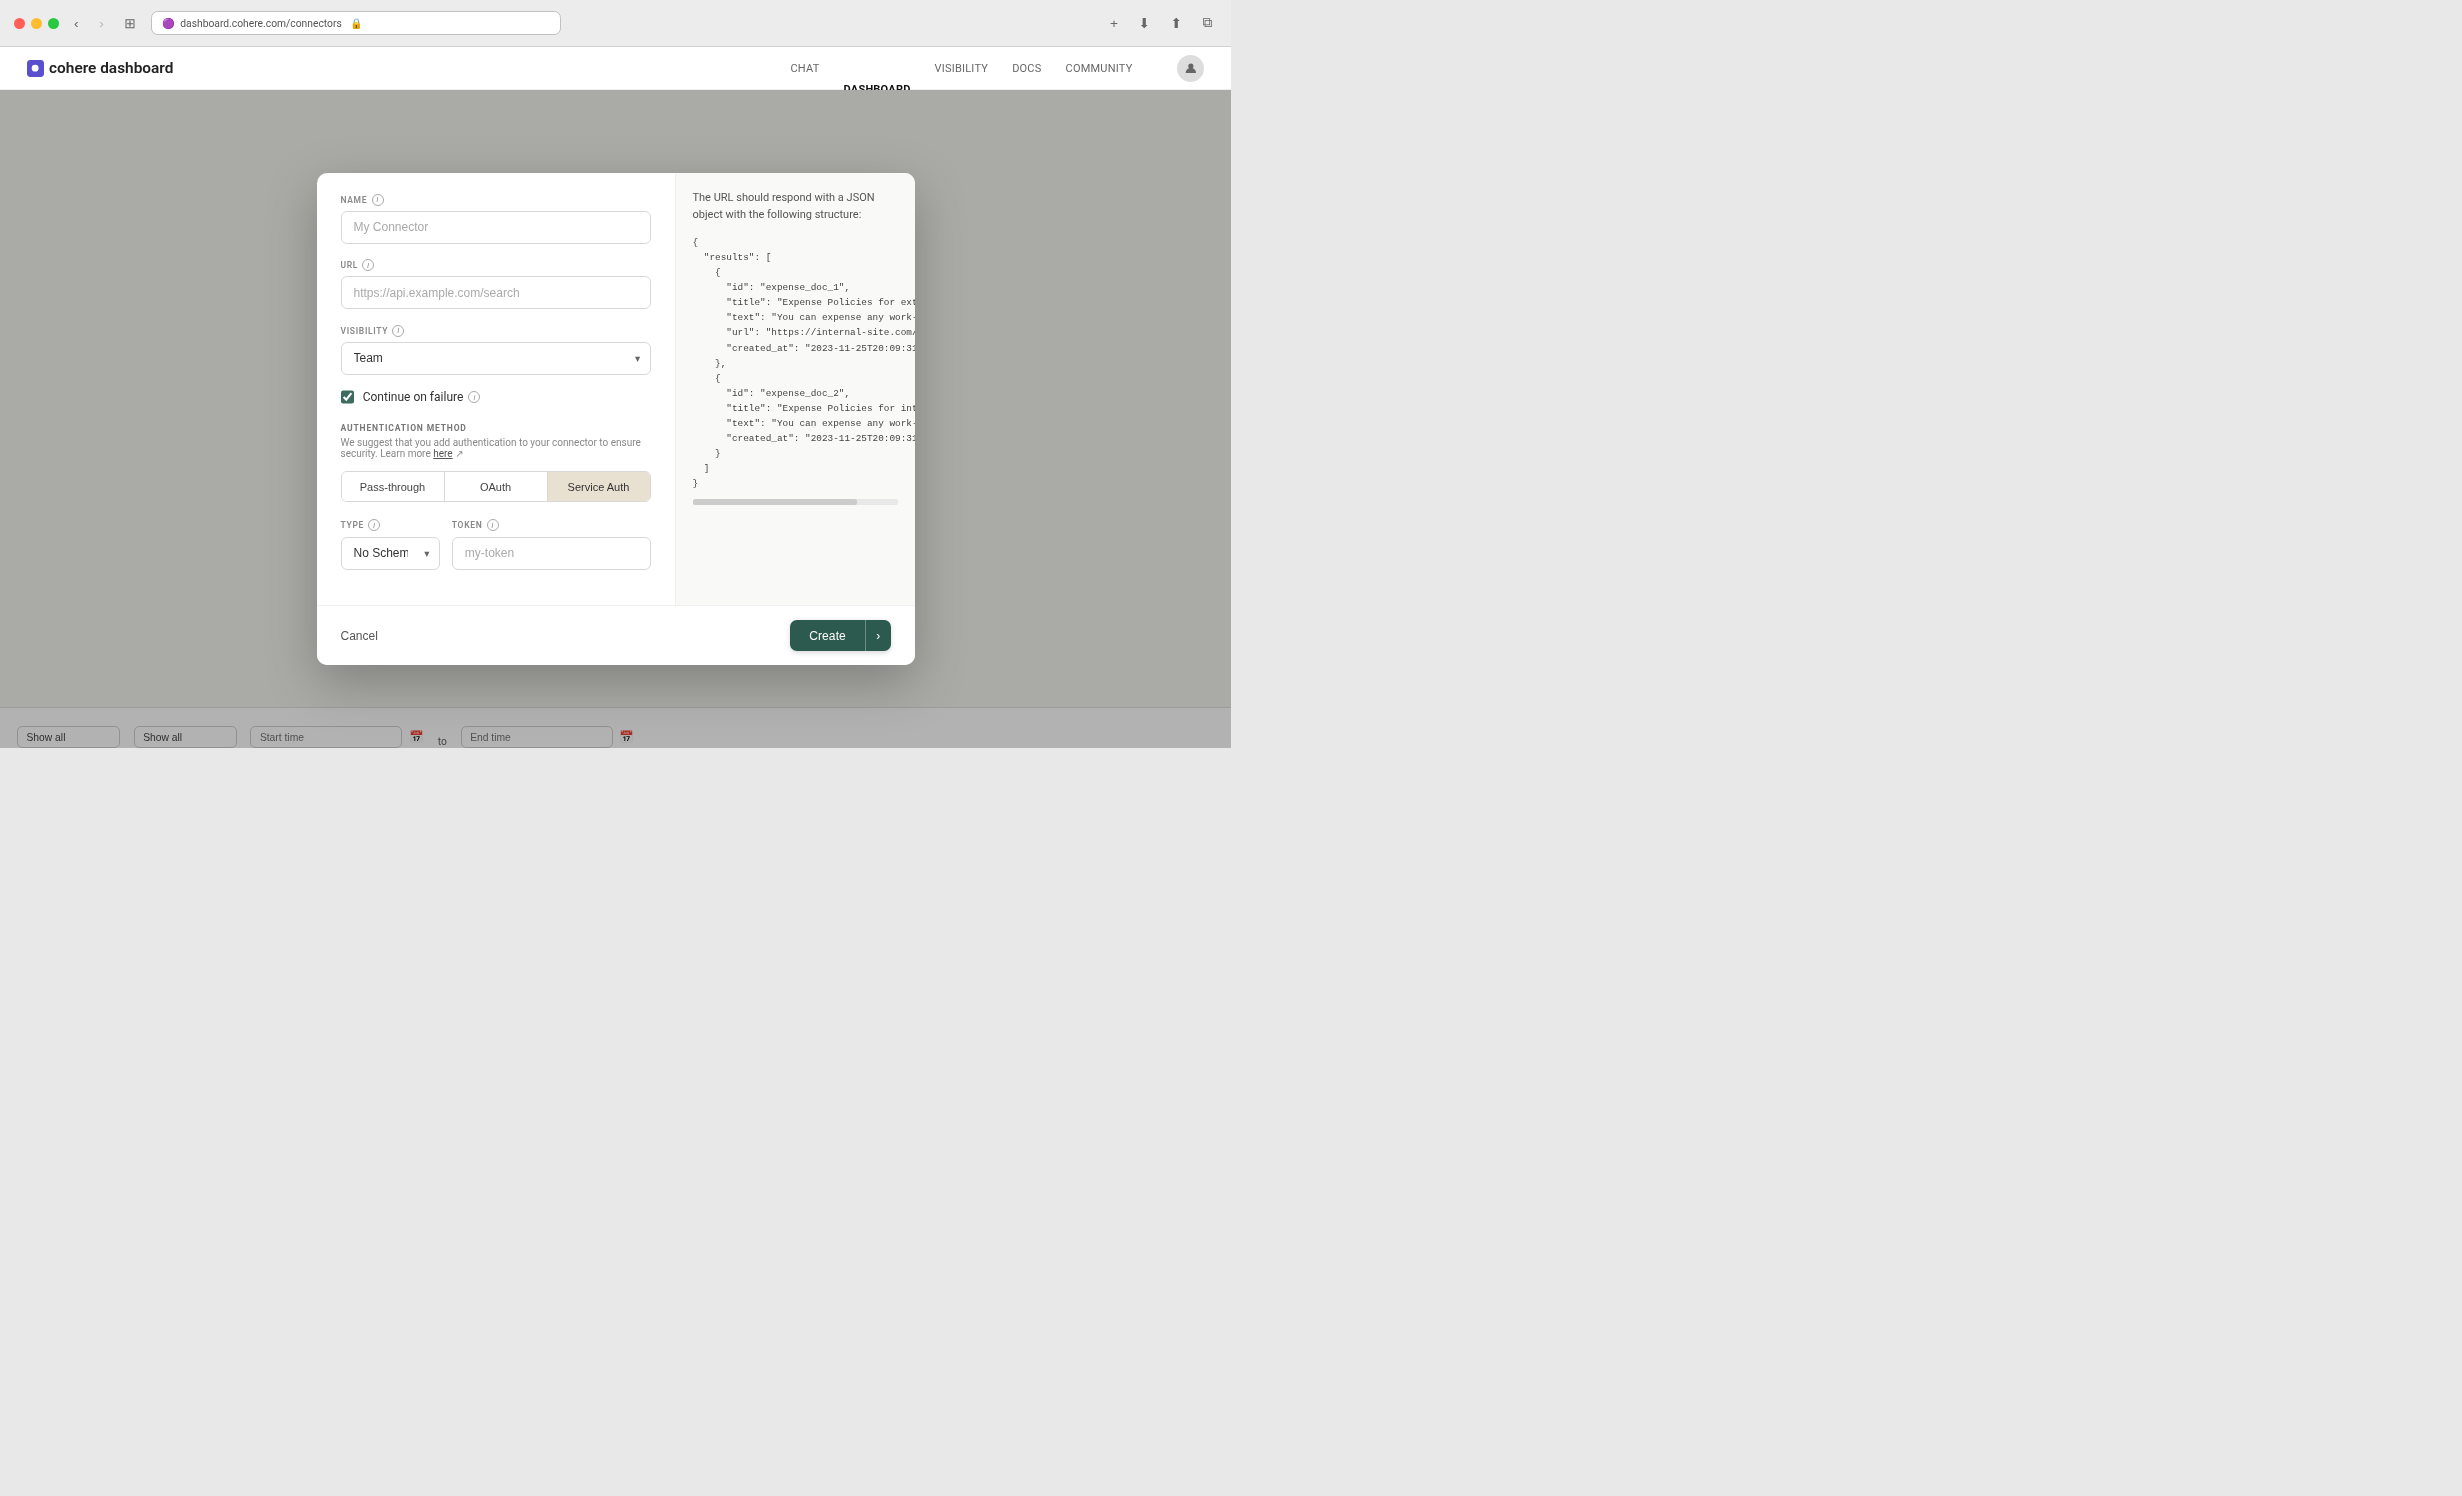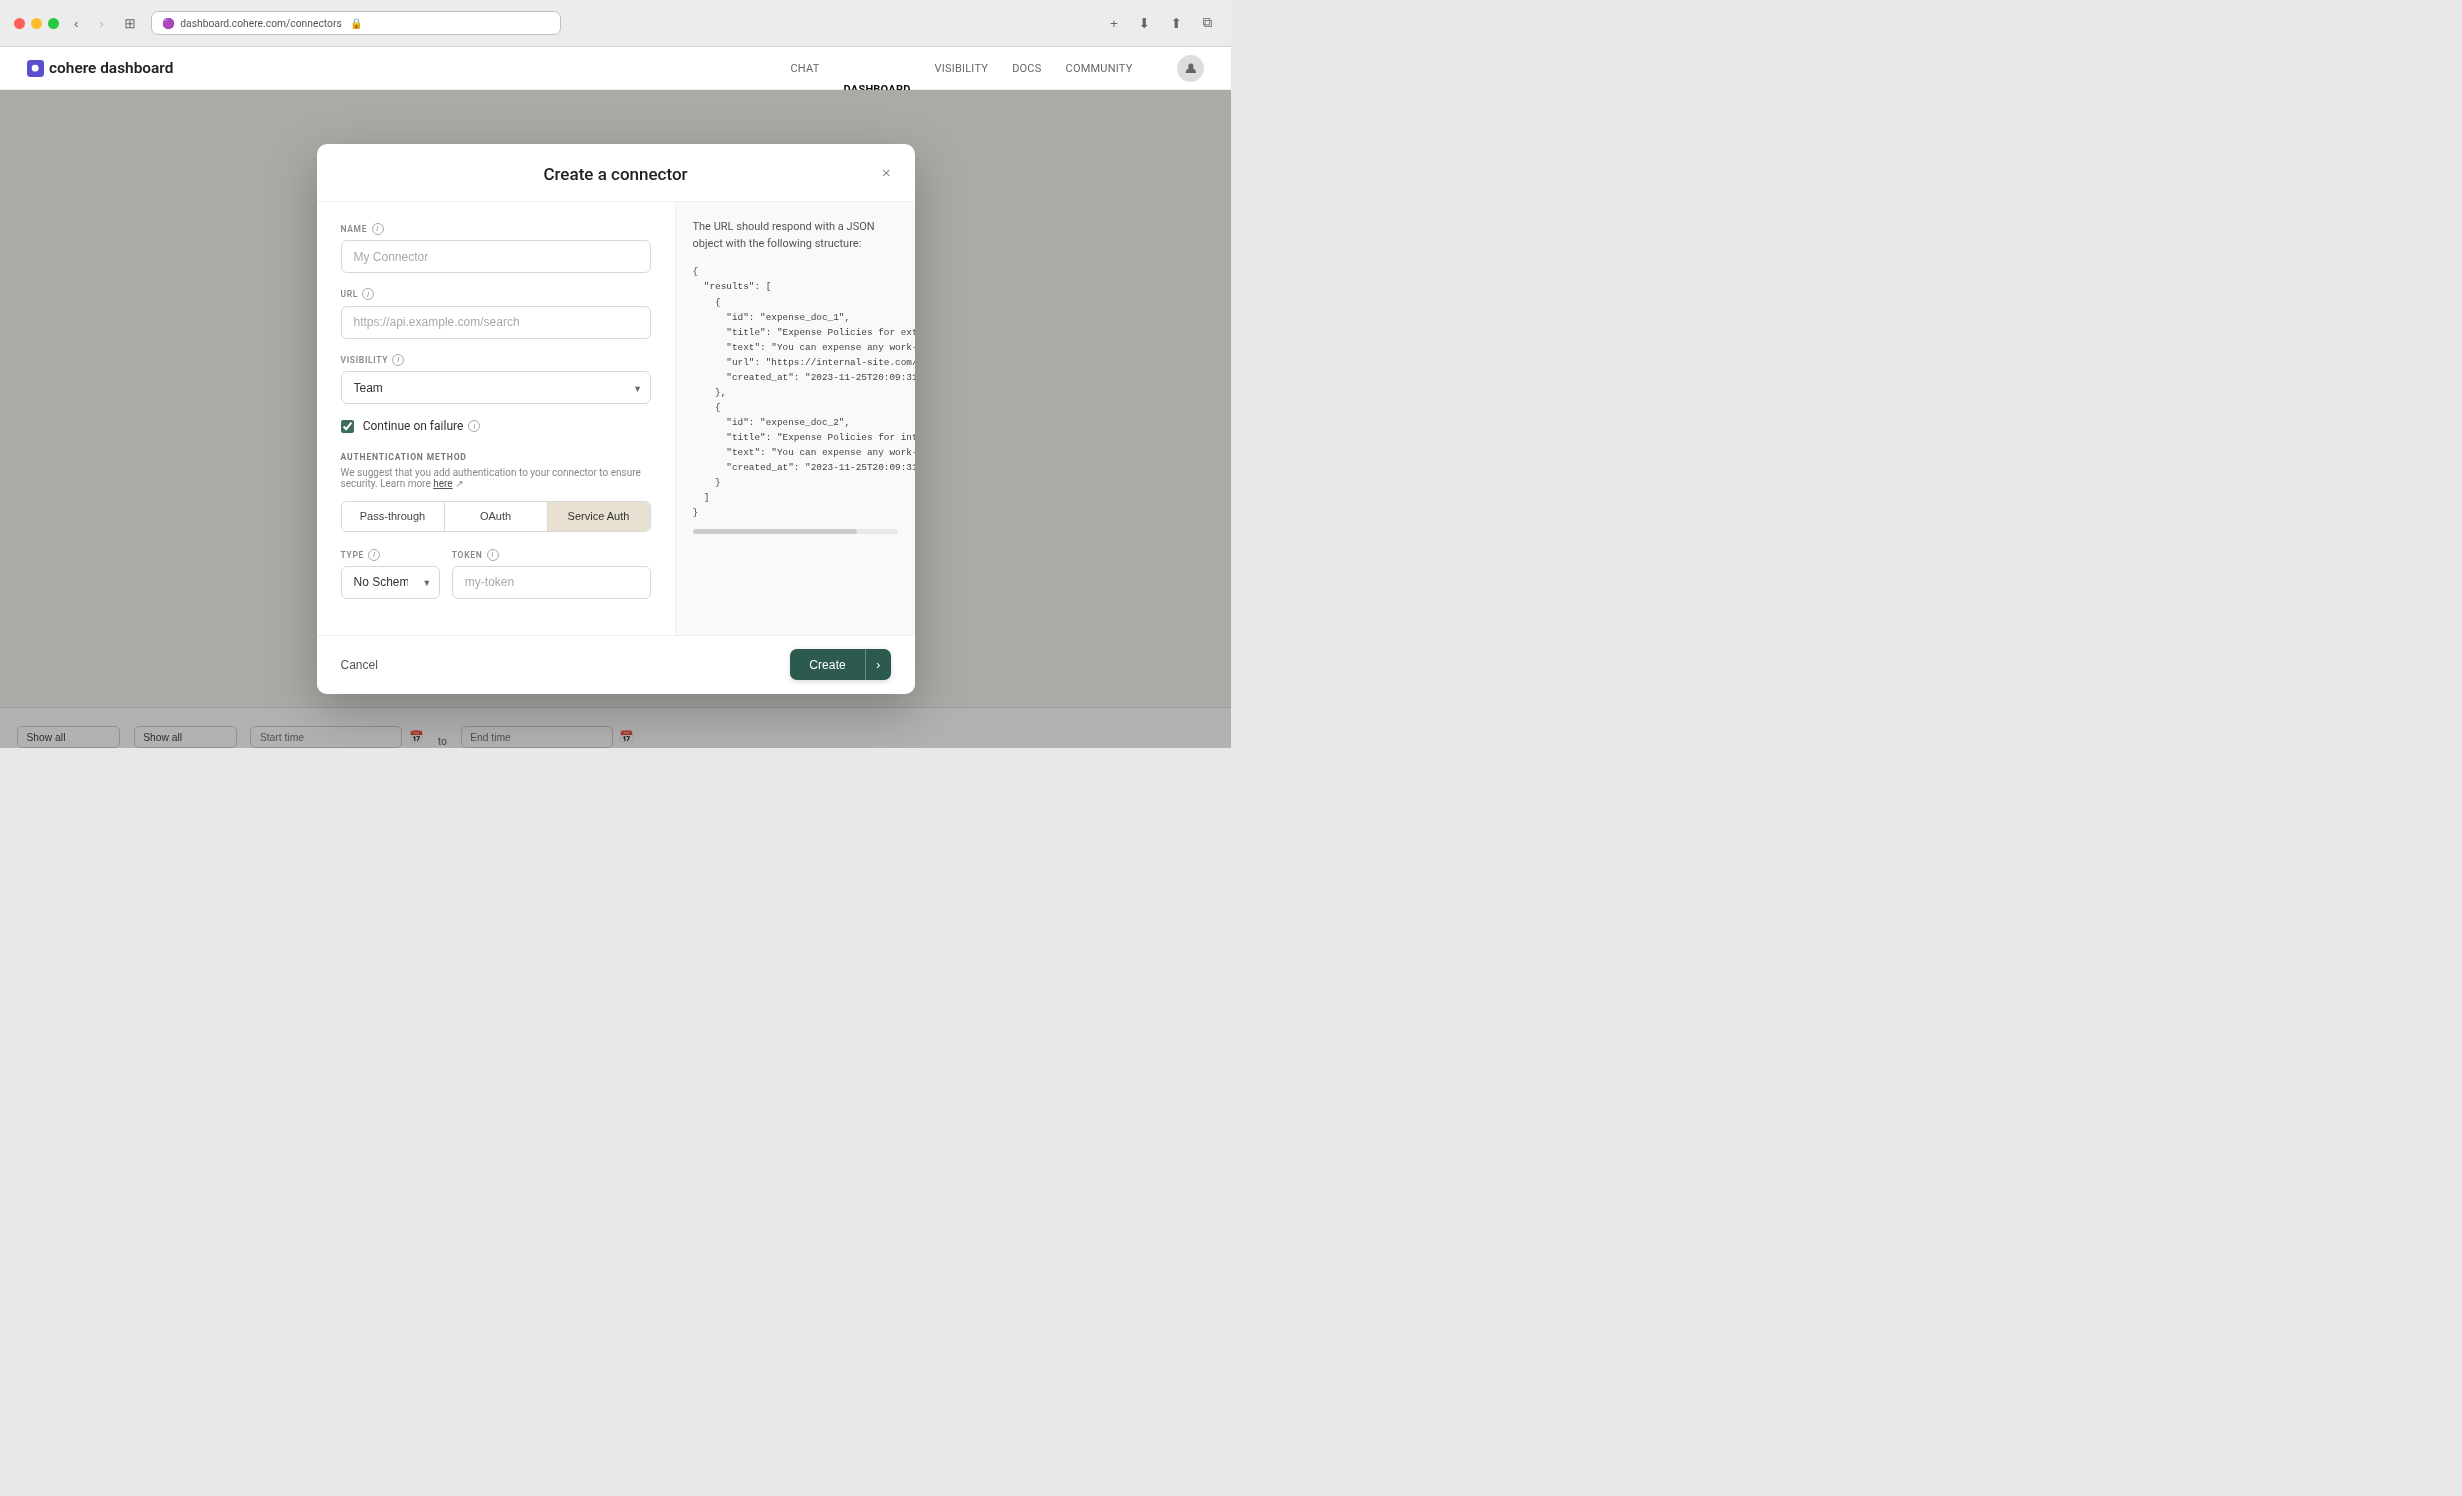--- a/index.html
+++ b/index.html
@@ -513,24 +513,20 @@
     <span class="filter-label">to</span>
     <div class="filter-group">
       <input class="filter-input" type="text" placeholder="End time" style="">
       <span class="filter-icon">📅</span>
     </div>
   </div>
 
   <div class="modal-overlay">
     <div class="modal">
 
-      <div class="modal-header">
-        <h2 class="modal-title">Create a connector</h2>
-        <button class="modal-close">×</button>
-      </div>
 
       <div class="modal-body">
 
         <div class="form-panel">
 
           <div class="form-group">
             <div class="form-label">
               <span>NAME</span>
               <span class="info-icon">i</span>
             </div>

